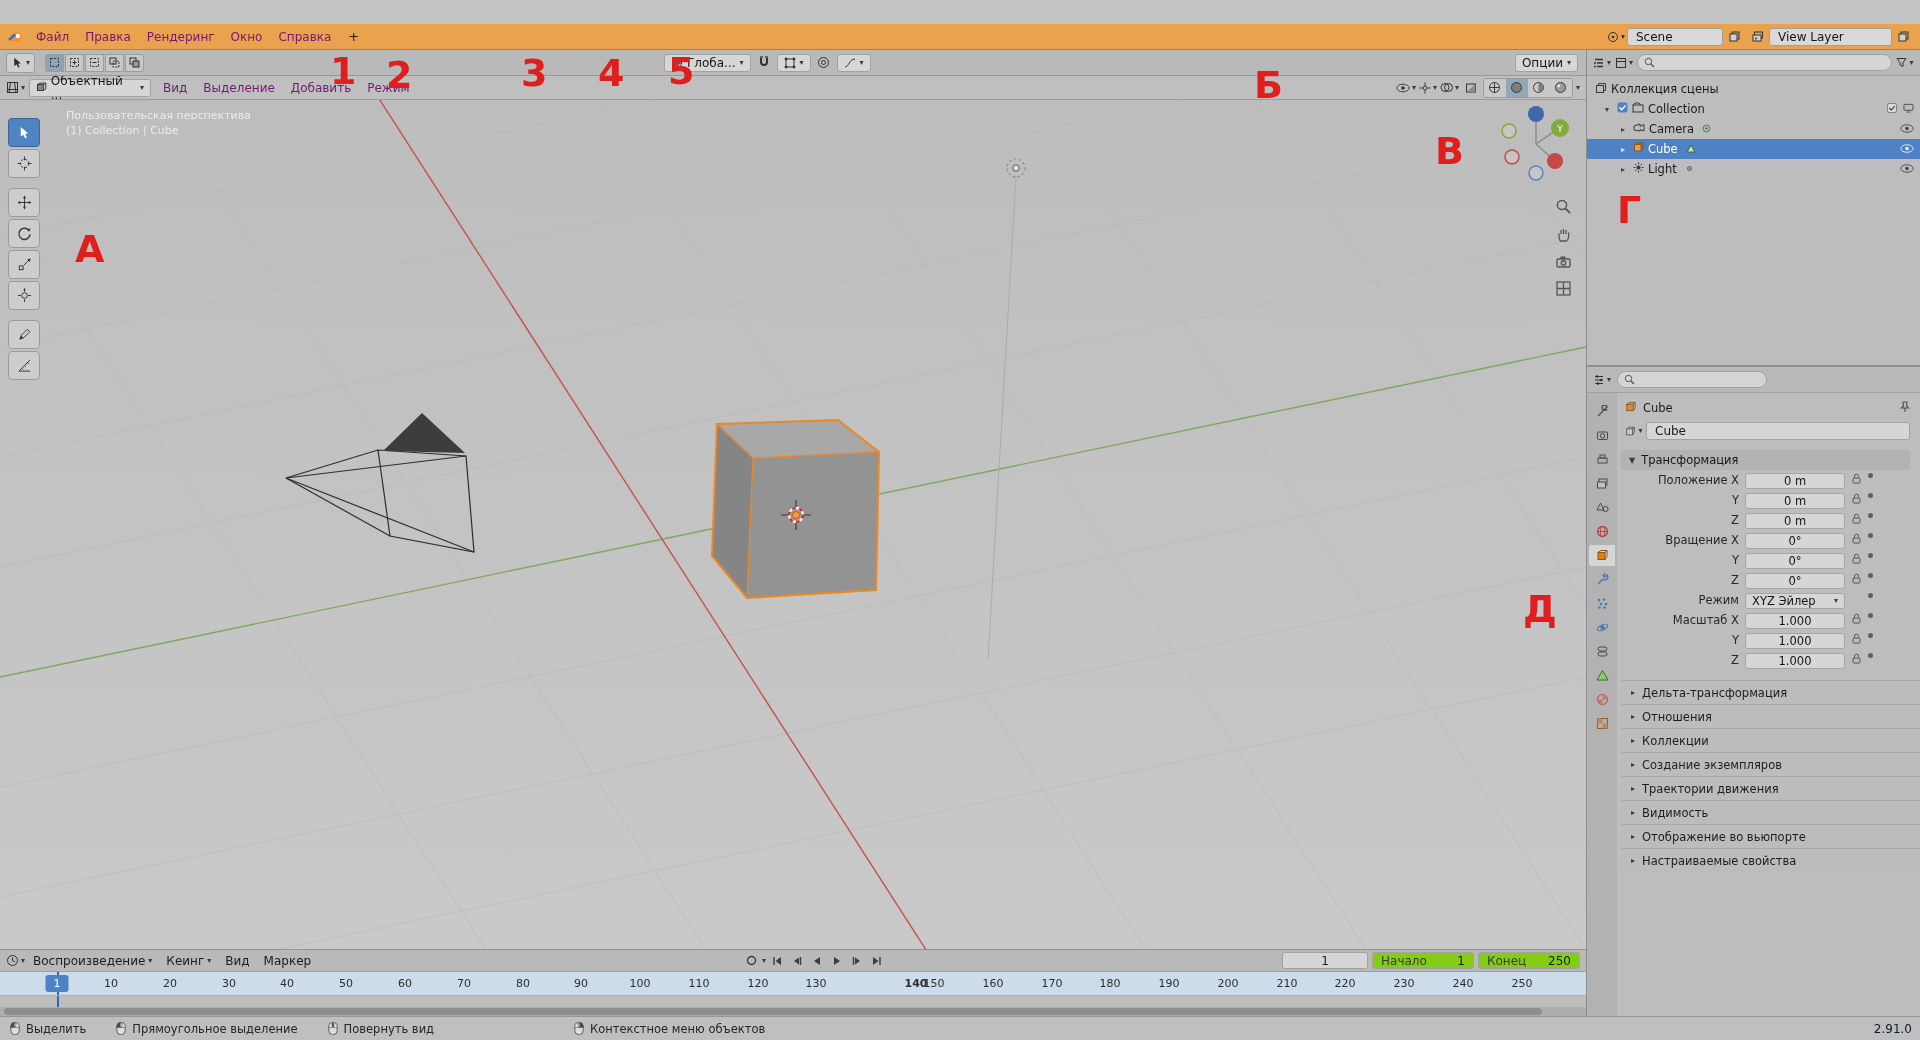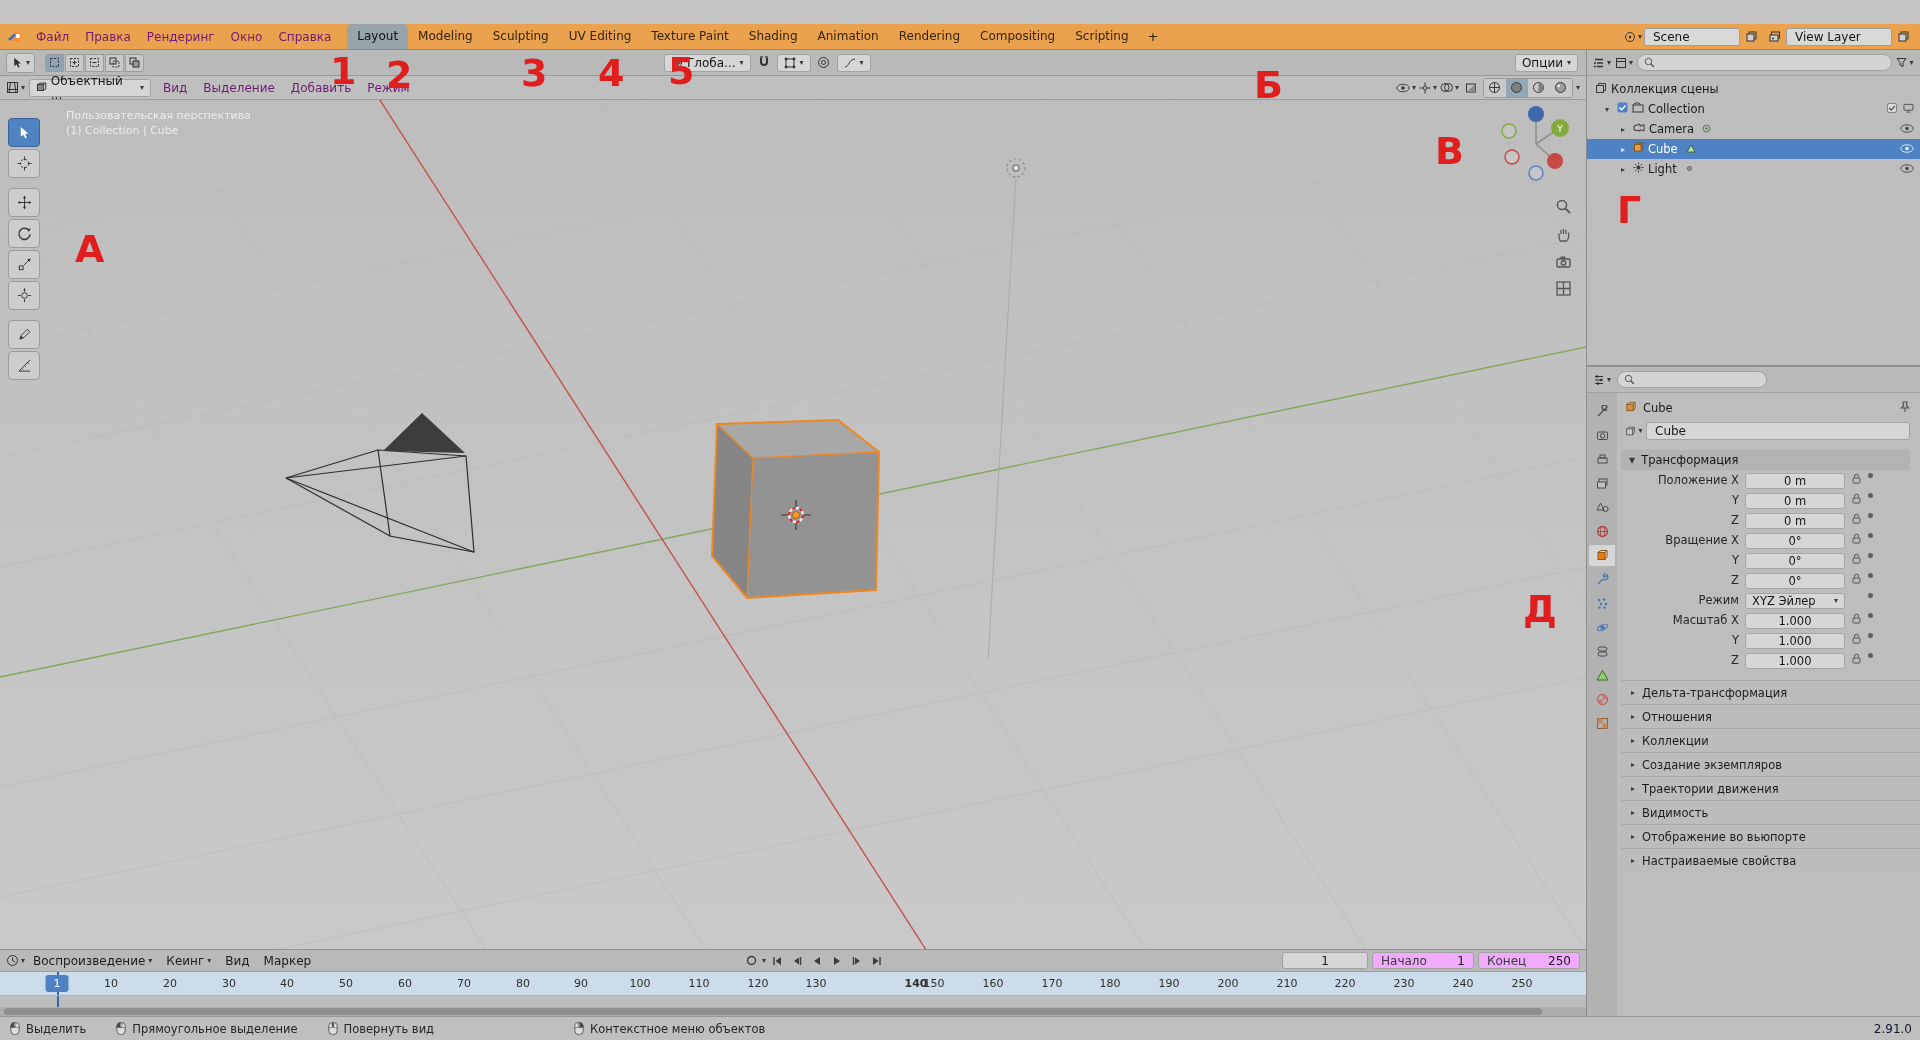--- a/index.html
+++ b/index.html
@@ -19,21 +19,21 @@
   .menus{display:flex;align-items:center;}
   .menu-item{padding:3px 8px;color:#701a75;cursor:default;}
   .tabs{display:flex;align-items:flex-end;height:100%;margin-left:8px;}
   .ws-tab{padding:4px 10px 5px;color:#33250f;border-radius:5px 5px 0 0;line-height:16px;}
   .ws-tab.active{background:#98a4ab;color:#101010;}
   .add-tab{padding:2px 9px;color:#2a1d0b;font-size:13px;}
   .mb-right{margin-left:auto;display:flex;align-items:center;gap:6px;margin-right:8px;}
   .selector{display:flex;align-items:center;gap:2px;}
   .sel-field{background:#d9d9d9;border:1px solid #9f9f9f;border-radius:3px;height:18px;display:flex;align-items:center;padding:0 8px;color:#141414;}
   .sel-field.w1{width:96px;}
-  .sel-field.w2{width:106px;}
+  .sel-field.w2{width:123px;}
   .icon-btn{display:flex;align-items:center;justify-content:center;gap:2px;min-width:18px;height:18px;border-radius:3px;color:#2b2b2b;}
   .chev{font-size:8px;color:#3a3a3a;line-height:1;}
 
   
   .workrow{position:absolute;top:50px;left:0;right:0;bottom:24px;display:flex;}
   .left-col{width:1586px;display:flex;flex-direction:column;position:relative;}
   .right-col{flex:1;display:flex;flex-direction:column;background:#bdbdbd;border-left:1px solid #8d8d8d;}
 
   
   .topbar{height:26px;background:#b9b9b9;border-bottom:1px solid #999;display:flex;align-items:center;position:relative;}
@@ -69,21 +69,21 @@
   .vp-sideicons{position:absolute;right:14px;top:98px;display:flex;flex-direction:column;gap:8px;opacity:.8;}
 
   
   .timeline{height:67px;border-top:1px solid #949494;display:flex;flex-direction:column;background:#b9b9b9;}
   .tl-header{height:22px;display:flex;align-items:center;gap:2px;padding:0 6px;border-bottom:1px solid #a0a0a0;}
   .tl-menu{padding:2px 6px;display:flex;align-items:center;gap:3px;color:#1c1c1c;}
   .tl-center{position:absolute;left:742px;display:flex;align-items:center;gap:2px;}
   .pb-btn{width:18px;height:16px;display:flex;align-items:center;justify-content:center;}
   .tl-fields{margin-left:auto;display:flex;gap:4px;align-items:center;}
   .frame-field{width:86px;height:17px;background:#d6d6d6;border:1px solid #a2a2a2;border-radius:3px;display:flex;align-items:center;justify-content:center;}
-  .range-field{width:102px;height:17px;background:#f0abfc;border:1px solid #a2a2a2;border-radius:3px;display:flex;align-items:center;justify-content:space-between;padding:0 8px;}
+  .range-field{width:102px;height:17px;background:#84cc16;border:1px solid #a2a2a2;border-radius:3px;display:flex;align-items:center;justify-content:space-between;padding:0 8px;}
   .rf-label{color:#3c3c3c;}
   .tl-ruler{height:24px;background:#cddcea;border-bottom:1px solid #a6b5c2;position:relative;}
   .ticks{position:absolute;inset:0;}
   .tick{position:absolute;top:5px;transform:translateX(-50%);font-size:11px;color:#2e2e2e;}
   .cf-line{position:absolute;left:57px;top:0;bottom:0;width:2px;background:#2f66ad;}
   .cf-badge{position:absolute;left:57px;top:3px;transform:translateX(-50%);background:#4e82c4;color:#fff;border-radius:3px;padding:0 8px;height:17px;line-height:17px;font-size:11px;}
   .tl-track{height:11px;background:#bdbdbd;position:relative;}
   .cf-line2{position:absolute;left:57px;top:0;bottom:0;width:2px;background:#2f66ad;}
   .tl-scroll{height:9px;background:#adadad;position:relative;}
   .tl-thumb{position:absolute;left:4px;top:1px;height:7px;width:97%;background:#8e8e8e;border-radius:4px;}
@@ -155,33 +155,20 @@
           <path d="M1 10 L7 4.5" stroke="#2f6bd0" stroke-width="2.4"></path>
         </svg>
     </span>
     <div class="menus">
 
     <span class="menu-item">Файл</span>
         <span class="menu-item">Правка</span>
         <span class="menu-item">Рендеринг</span>
         <span class="menu-item">Окно</span>
         <span class="menu-item">Справка</span>
-      </div>
-    <div class="tabs">
-
-    <span class="ws-tab active">Layout</span>
-        <span class="ws-tab">Modeling</span>
-        <span class="ws-tab">Sculpting</span>
-        <span class="ws-tab">UV Editing</span>
-        <span class="ws-tab">Texture Paint</span>
-        <span class="ws-tab">Shading</span>
-        <span class="ws-tab">Animation</span>
-        <span class="ws-tab">Rendering</span>
-        <span class="ws-tab">Compositing</span>
-        <span class="ws-tab">Scripting</span>
       </div>
     <span class="add-tab">+</span>
     <div class="mb-right">
       <div class="selector">
         <span class="icon-btn">
           <svg width="12" height="12" viewBox="0 0 12 12">
               <circle cx="6" cy="6" r="4.5" fill="none" stroke="#333"></circle>
               <circle cx="6" cy="6" r="1.3" fill="#333"></circle>
             </svg>
           <span class="chev">▾</span>

